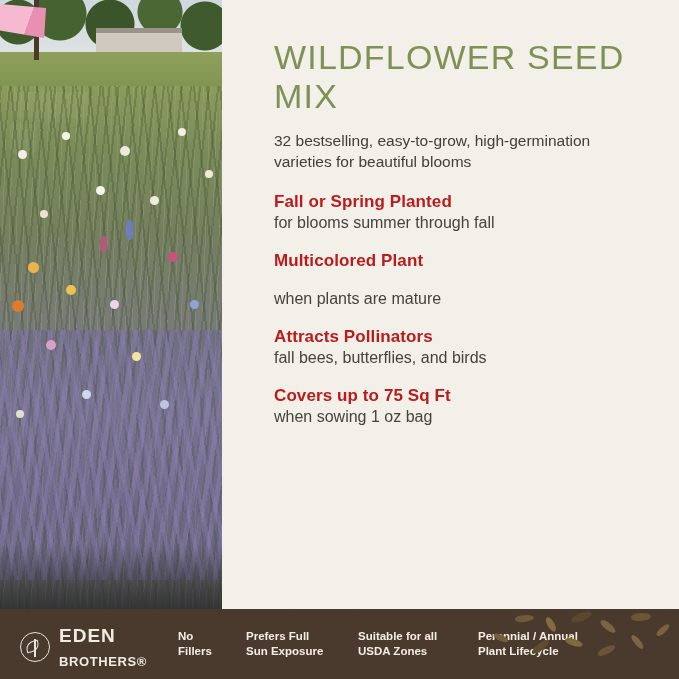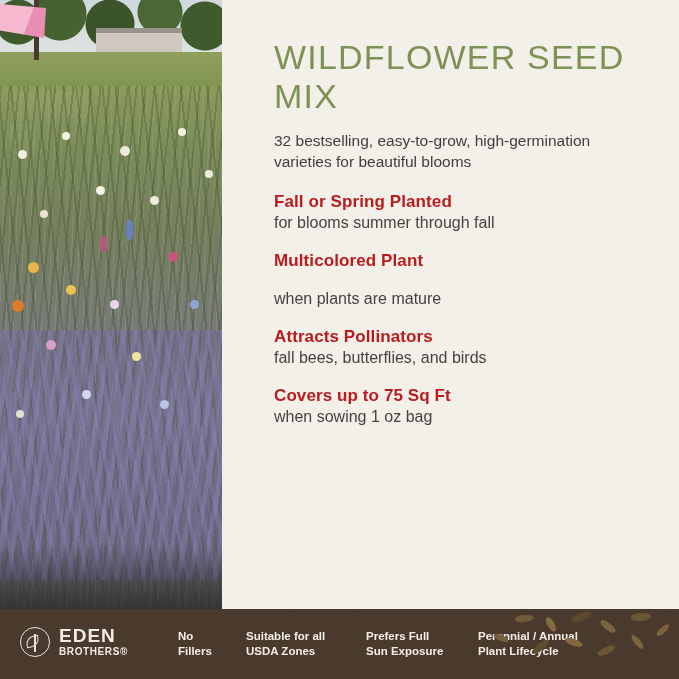--- a/index.html
+++ b/index.html
@@ -151,21 +151,21 @@
   }
   .logo-mark::before {
     content:""; position:absolute; left:13px; top:6px; width:2px; height:18px; background:#e9e4da;
   }
   .logo-mark::after {
     content:""; position:absolute; left:5px; top:8px; width:11px; height:9px;
     border:1.6px solid #e9e4da; border-radius: 70% 0 70% 0; transform: rotate(-12deg);
   }
   .logo-text { color:#f1ece2; line-height:1.0; }
   .logo-text .l1 { font-size:19px; font-weight:700; letter-spacing:1px; }
-  .logo-text .l2 { font-size:10px; font-weight:700; letter-spacing:.6px; margin-top:2px; }
+  .logo-text .l2 { font-size:13px; font-weight:700; letter-spacing:.6px; margin-top:10px; }
   .badges {
     position:absolute; left:158px; top:20px;
     display:flex; gap:8px;margin-left:20px;
   }
   .badge {
     color:#f3eee4;
     font-size:11.5px;
     font-weight:700;
     line-height:1.32;
   }
@@ -258,27 +258,27 @@
         <div class="l1">EDEN</div>
         <div class="l2">BROTHERS®</div>
       </div>
     </div>
 
     <div class="badges">
       <div class="badge b1">
         <div>No</div>
         <div>Fillers</div>
       </div>
+      <div class="badge b3">
+        <div>Prefers Full</div>
+        <div>Sun Exposure</div>
+      </div>
       <div class="badge b2">
         <div>Suitable for all</div>
         <div>USDA Zones</div>
-      </div>
-      <div class="badge b3">
-        <div>Prefers Full</div>
-        <div>Sun Exposure</div>
       </div>
       <div class="badge b4">
         <div>Perennial / Annual</div>
         <div>Plant Lifecycle</div>
       </div>
     </div>
 
     <div class="seeds">
 
       <div class="seed" style="left:36px; top:46px; width:19px; height:7px; transform:rotate(-8deg); background:#6f5a39;"></div>

